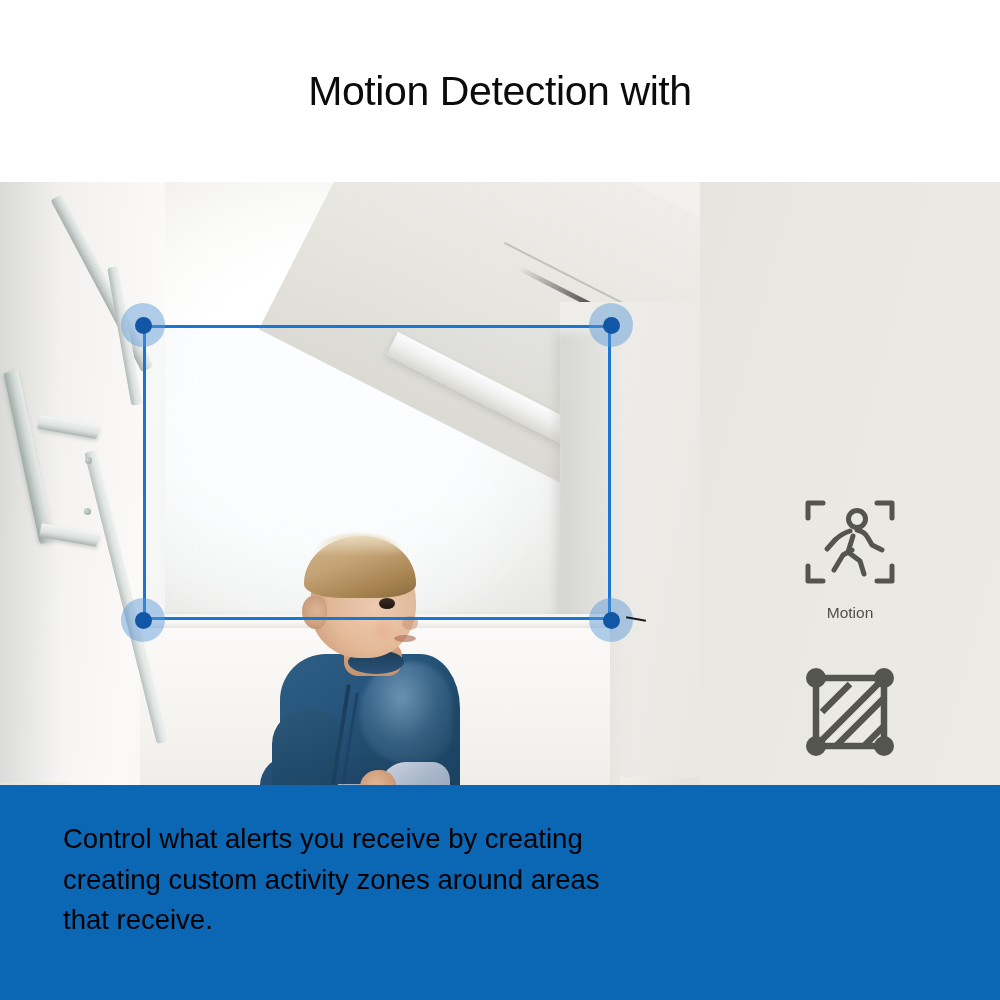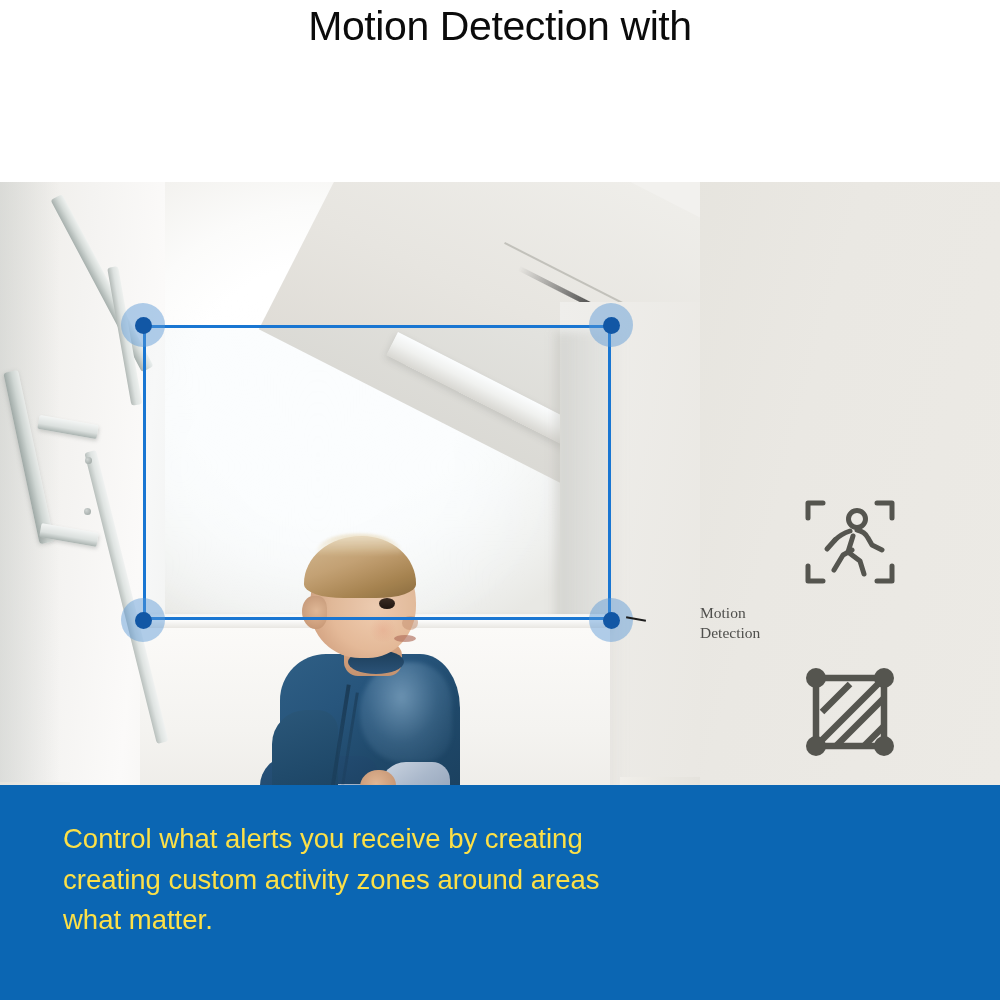--- a/index.html
+++ b/index.html
@@ -1,21 +1,21 @@
 <!DOCTYPE html>
 <html><head>
 <meta charset="utf-8">
 <style>
   html,body{margin:0;padding:0;background:#fff;}
   body{width:1000px;height:1000px;font-family:"Liberation Sans",sans-serif;overflow:hidden;}
   #page{position:relative;width:1000px;height:1000px;background:#ffffff;}
 
   
   .header{position:absolute;left:0;top:0;width:1000px;height:182px;background:#ffffff;
-          display:flex;justify-content:center;}
+          display:flex;align-items:center;justify-content:center;}
   .header-title{margin:0;padding:0 40px;text-align:center;color:#0b0b0b;
           font-size:41px;line-height:1.28;font-weight:400;letter-spacing:-0.4px;}
   .header-title .ln{display:block;}
 
   
   .stage{position:absolute;left:0;top:182px;width:1000px;height:603px;overflow:hidden;
          background:#e9e7e2;}
 
   
   .wall-right{position:absolute;right:0;top:0;width:330px;height:603px;
@@ -155,30 +155,30 @@
   .handle::after{content:"";width:17px;height:17px;border-radius:50%;background:#1257a5;}
   .h-tl{left:121px;top:121px;}
   .h-tr{left:589px;top:121px;}
   .h-bl{left:121px;top:416px;}
   .h-br{left:589px;top:416px;}
   .h-whisk{position:absolute;left:626px;top:436px;width:20px;height:2px;
         background:#1d1d1d;transform:rotate(10deg);}
 
   
   .features{position:absolute;left:700px;top:182px;width:300px;height:603px;}
-  .feature{position:absolute;width:300px;font-family:Liberation Serif, serif;}
+  .feature{position:absolute;width:300px;text-align:center;}
   .f1{top:130px;}
   .f2{top:300px;}
   .ficon{width:96px;height:96px;margin:0 auto 13px;display:block;}
   .flabel{color:#4f4f4c;font-size:15.5px;line-height:1.28;}
   .flabel .ln{display:block;}
 
   
   .banner{position:absolute;left:0;top:785px;width:1000px;height:215px;background:#0b66b3;}
-  .banner-copy{position:absolute;left:63px;top:34px;width:620px;color:#fde047;
+  .banner-copy{position:absolute;left:63px;top:34px;width:620px;color:#000000;
         font-size:27.5px;line-height:1.48;font-weight:400;}
   .banner-copy .ln{display:block;}
 </style>
 </head>
 <body>
 
 <div id="page">
 
   <div class="header">
     <h1 class="header-title">
@@ -263,21 +263,20 @@
             <path d="M90 72v15H75"></path>
           <circle cx="55" cy="25" r="8.5"></circle>
           <path d="M48 37c-6 2-11 5-15 9"></path>
           <path d="M55 36c5 1 9 4 11 8l4 7 10 5"></path>
           <path d="M33 46l-8 9"></path>
           <path d="M51 42l-5 16 12 9 4 13"></path>
           <path d="M50 56l-9 5-9 15"></path>
         </svg>
         <div class="flabel">
           <span class="ln">Motion</span>
-          <span class="ln">Detection</span>
         </div>
       </div>
 
       <div class="feature f2">
         <svg class="ficon" viewBox="0 0 96 96">
           <g stroke="#55554f" stroke-width="6.5" stroke-linecap="square" fill="none">
             <path d="M14 14H82"></path>
               <path d="M14 82H82"></path>
             <path d="M14 14V82"></path>
               <path d="M82 14V82"></path>
@@ -297,18 +296,18 @@
         </svg>
       </div>
 
     </div>
   </div>
 
   <div class="banner">
     <div class="banner-copy">
       <span class="ln">Control what alerts you receive by creating</span>
       <span class="ln">creating custom activity zones around areas</span>
-      <span class="ln">what matter.</span>
+      <span class="ln">that receive.</span>
     </div>
 
   </div>
 
 </div>
 
 </body></html>

